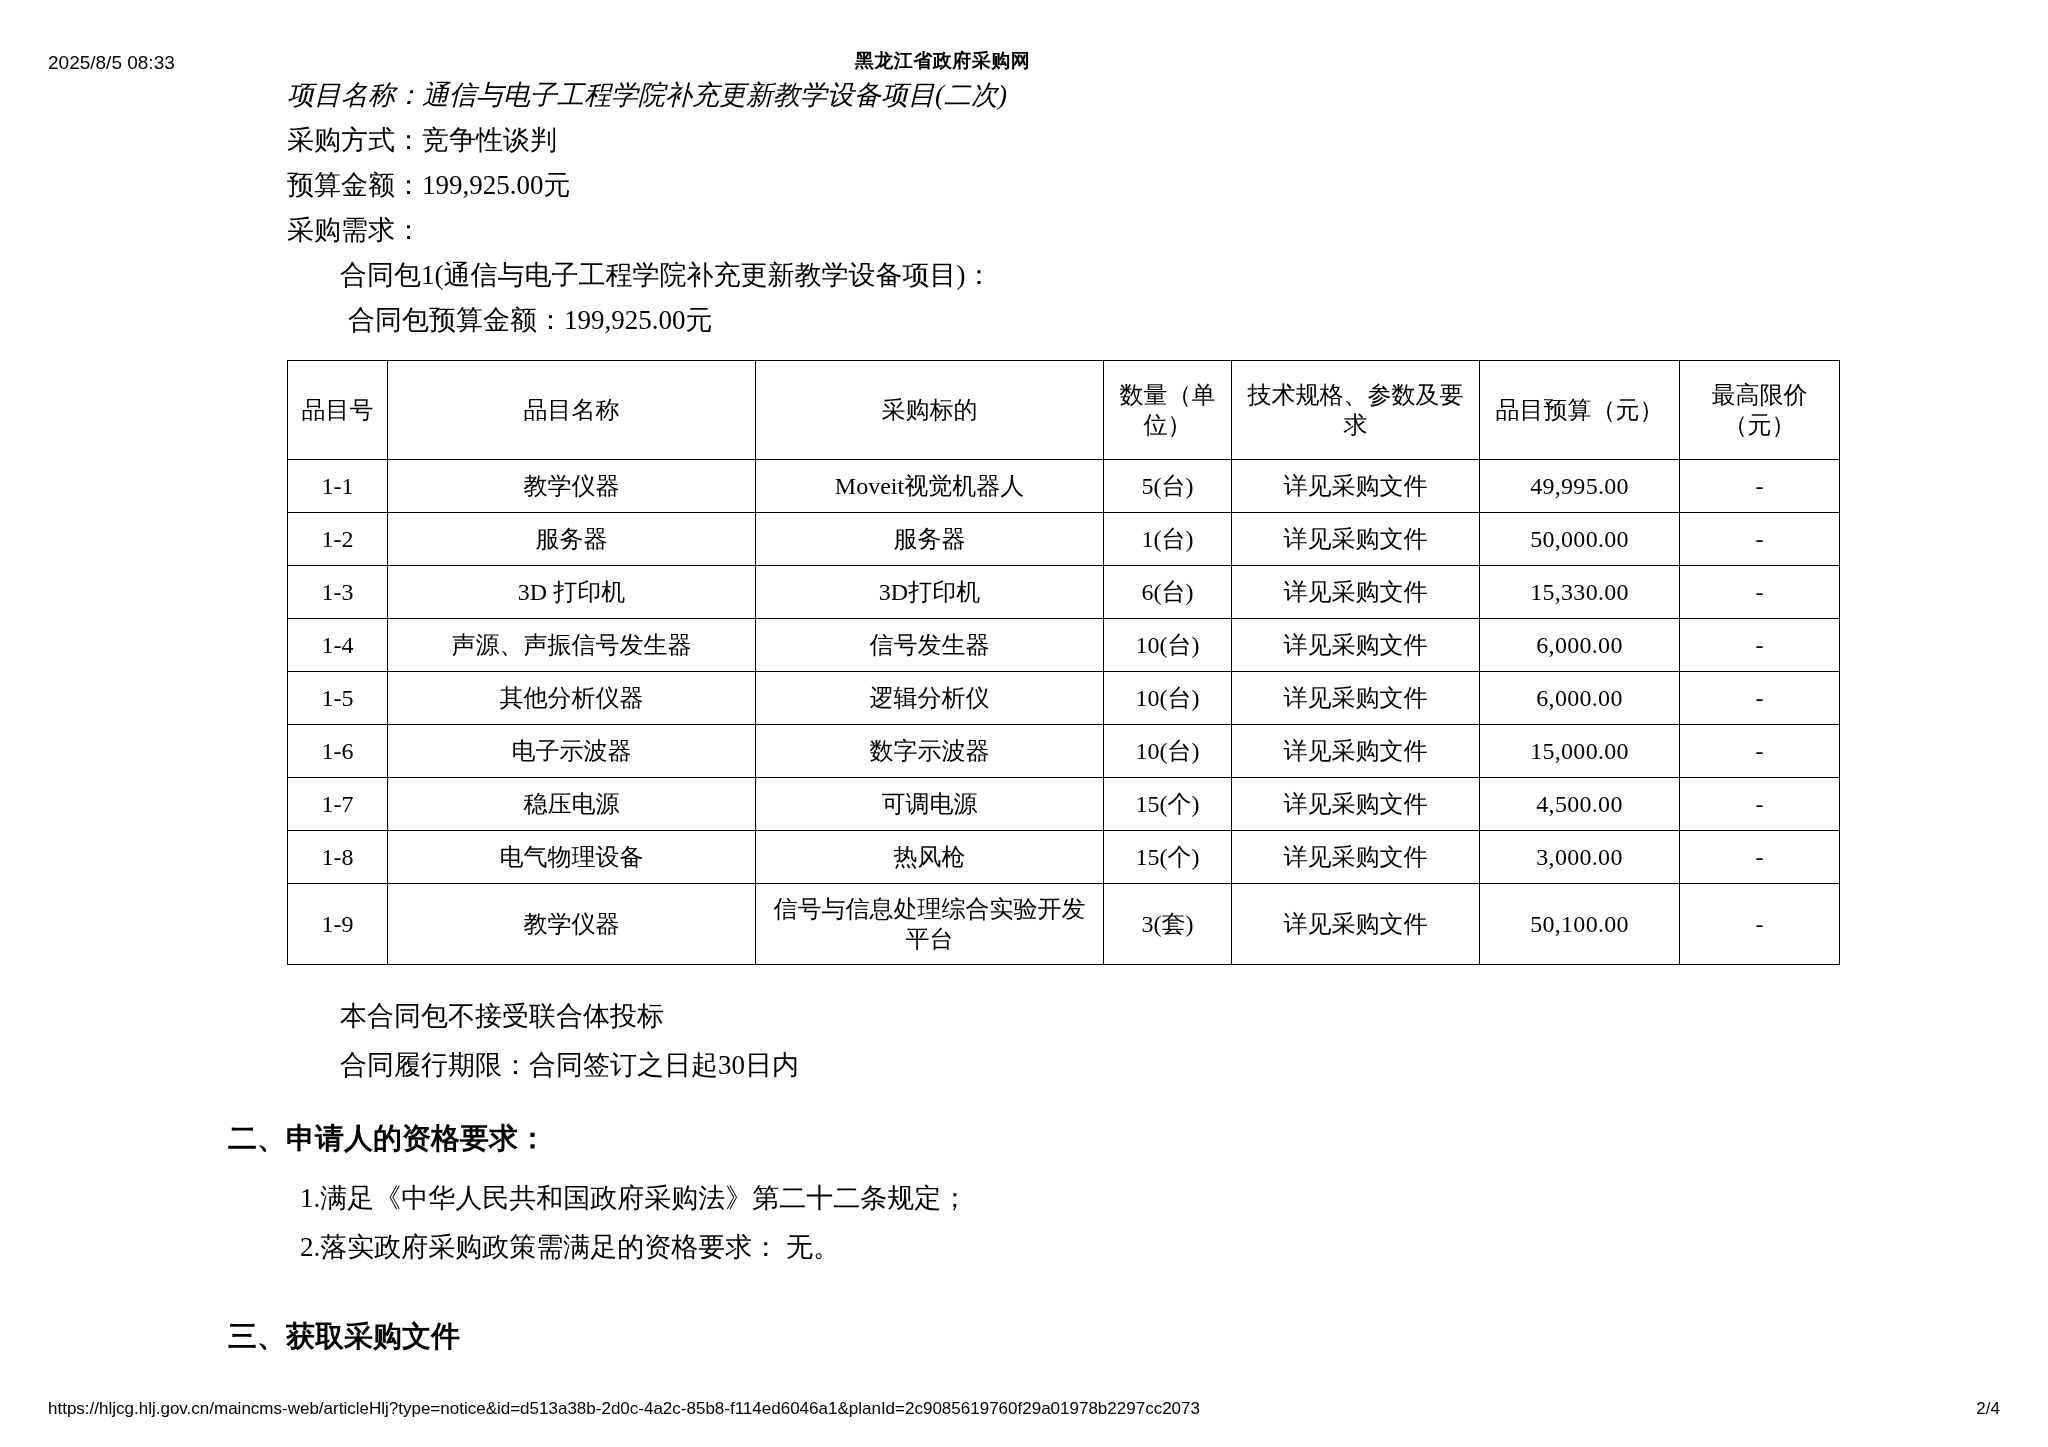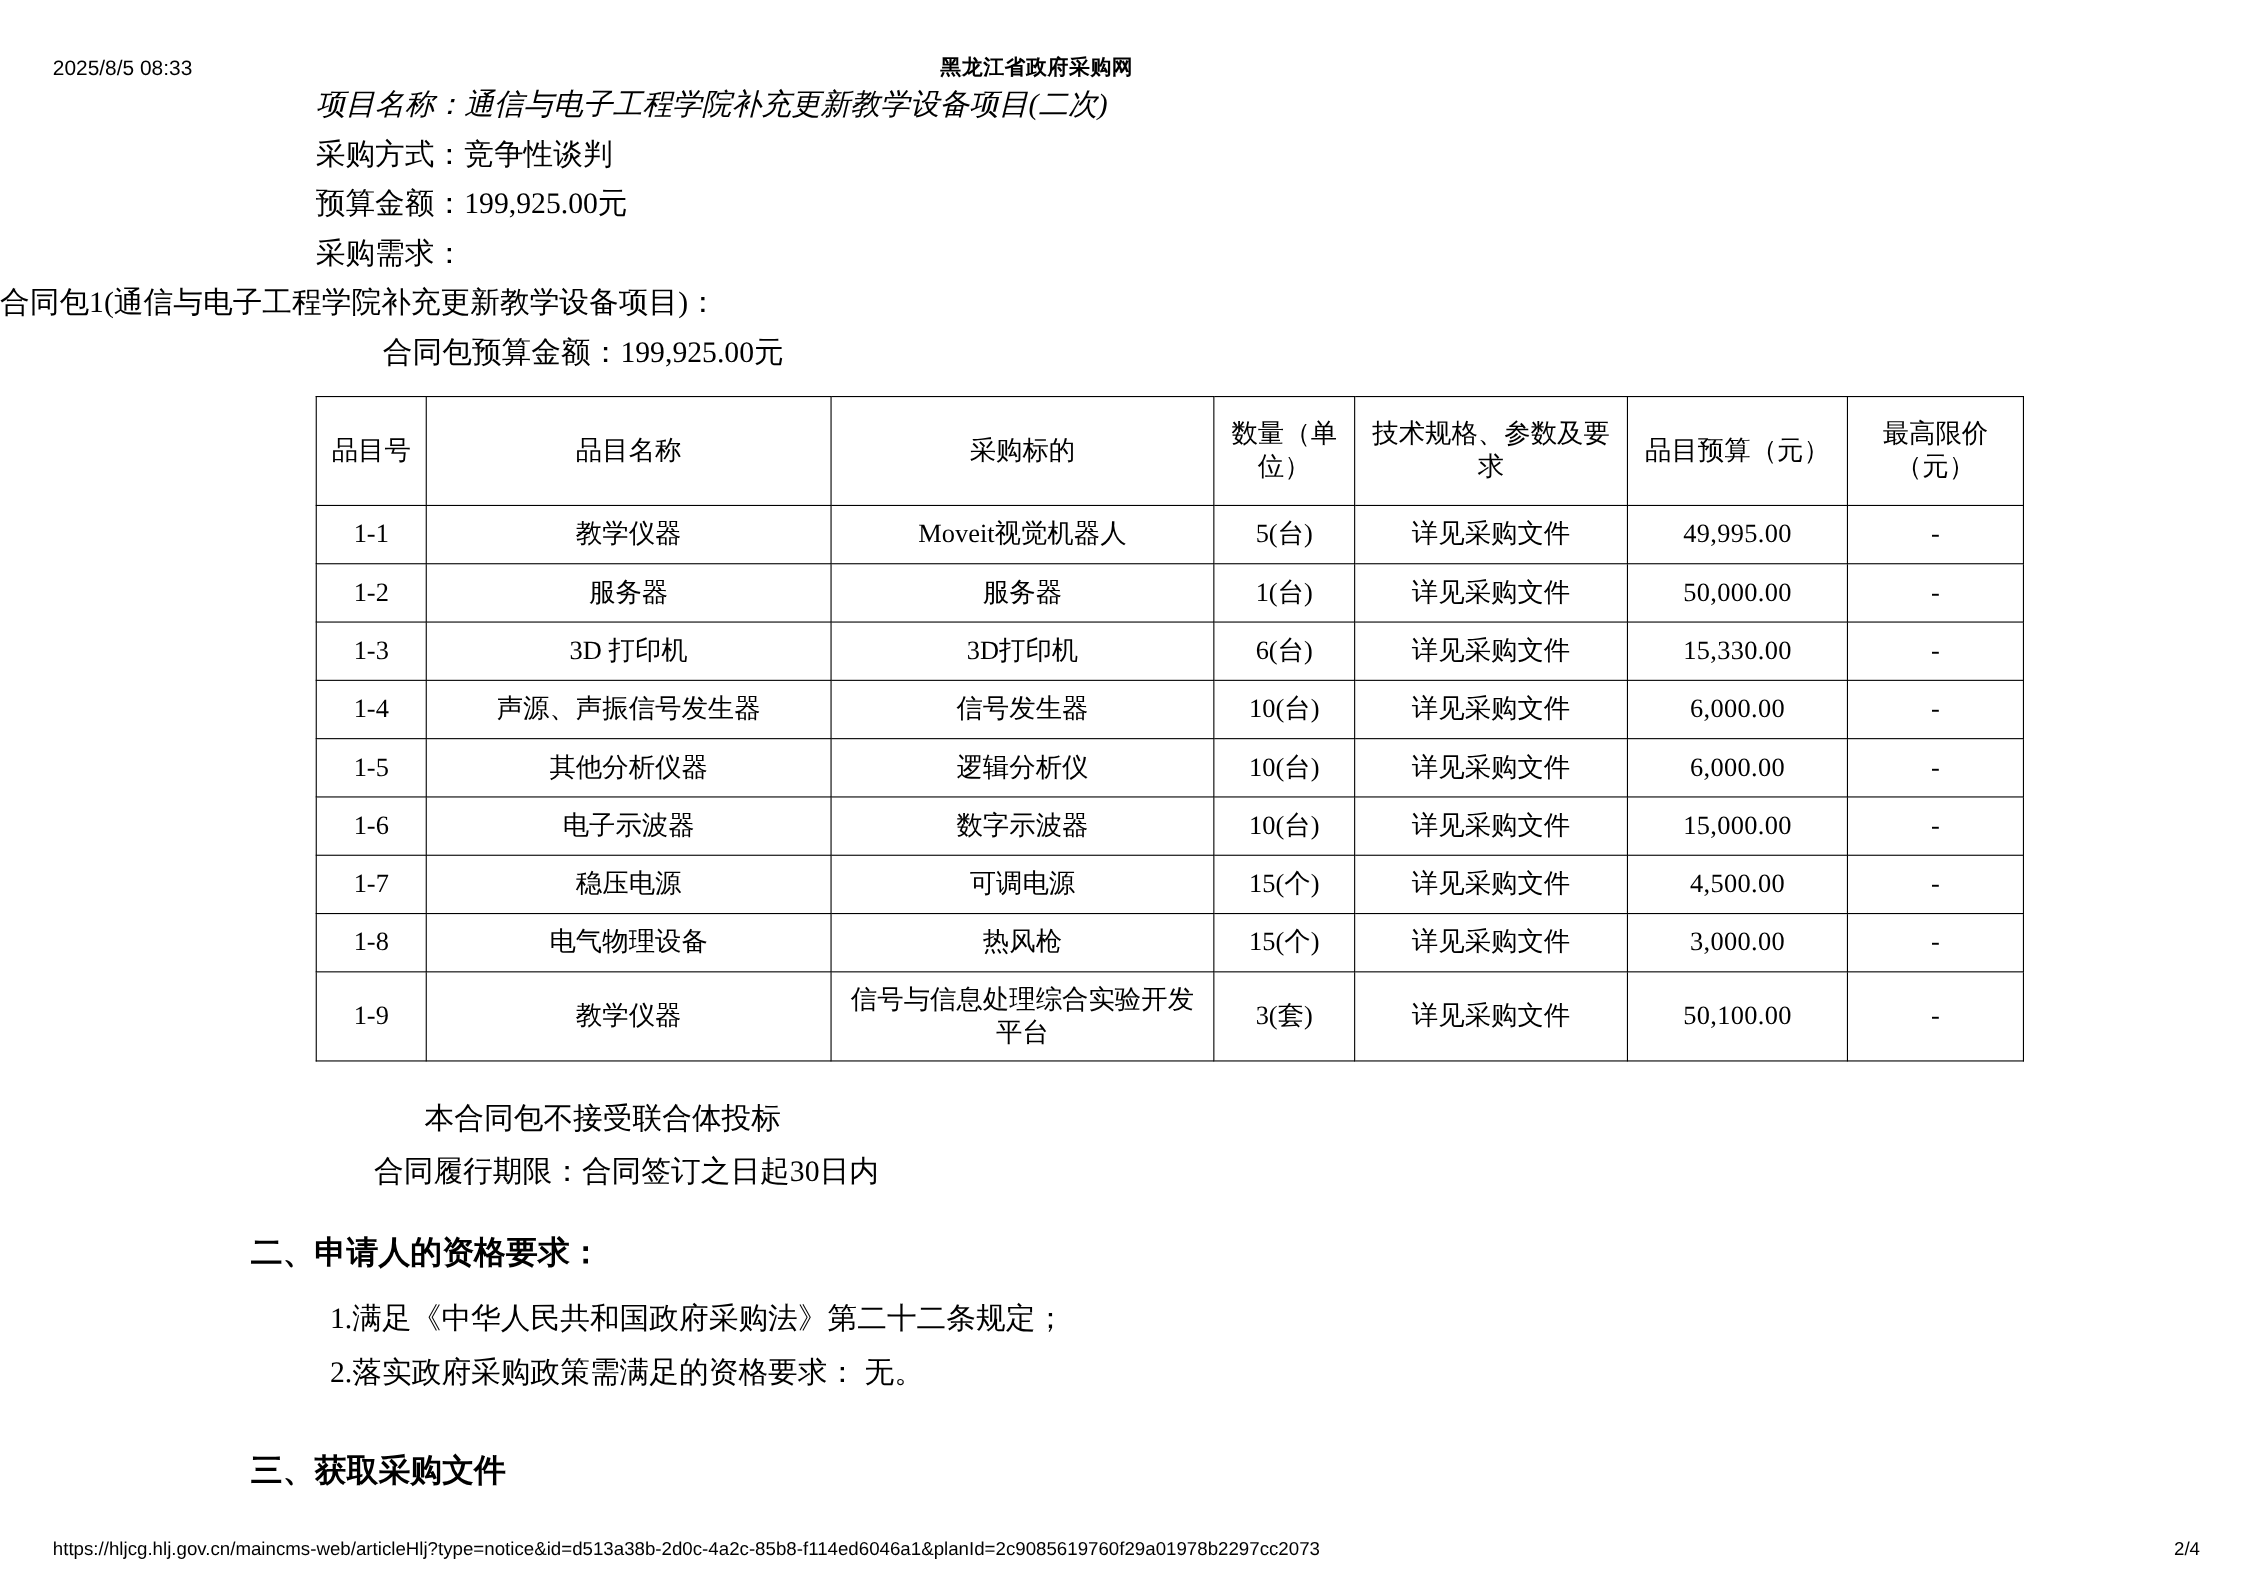--- a/index.html
+++ b/index.html
@@ -88,20 +88,21 @@
     margin: 0 0 18px 0;
     padding-left: 287px;
     white-space: nowrap;
   }
   .meta-line.first { margin-top: 12px; font-style: italic; }
 
   .pkg-line {
     font-size: 27px;
     line-height: 1.0;
     margin: 0 0 18px 0;
+    padding-left: 340px;
     white-space: nowrap;
   }
   .pkg-line.budget { padding-left: 348px; margin-bottom: 26px; }
 
   
   table.items {
     border-collapse: collapse;
     margin-left: 287px;
     width: 1553px;
     table-layout: fixed;
@@ -138,21 +139,21 @@
   }
 
   
   .note-line {
     font-size: 27px;
     line-height: 1.0;
     margin: 0;
     padding-left: 340px;
     white-space: nowrap;
   }
-  .note-line.n1 { margin-top: 38px; margin-bottom: 22px; margin-left: 46px; }
+  .note-line.n1 { margin-top: 38px; margin-bottom: 22px; }
   .note-line.n2 { margin-bottom: 22px; }
 
   .section-title {
     font-size: 29px;
     margin: 40px 0 26px 0;
     padding-left: 228px;
     white-space: nowrap;
   }
   .req-line {
     font-size: 27px;

